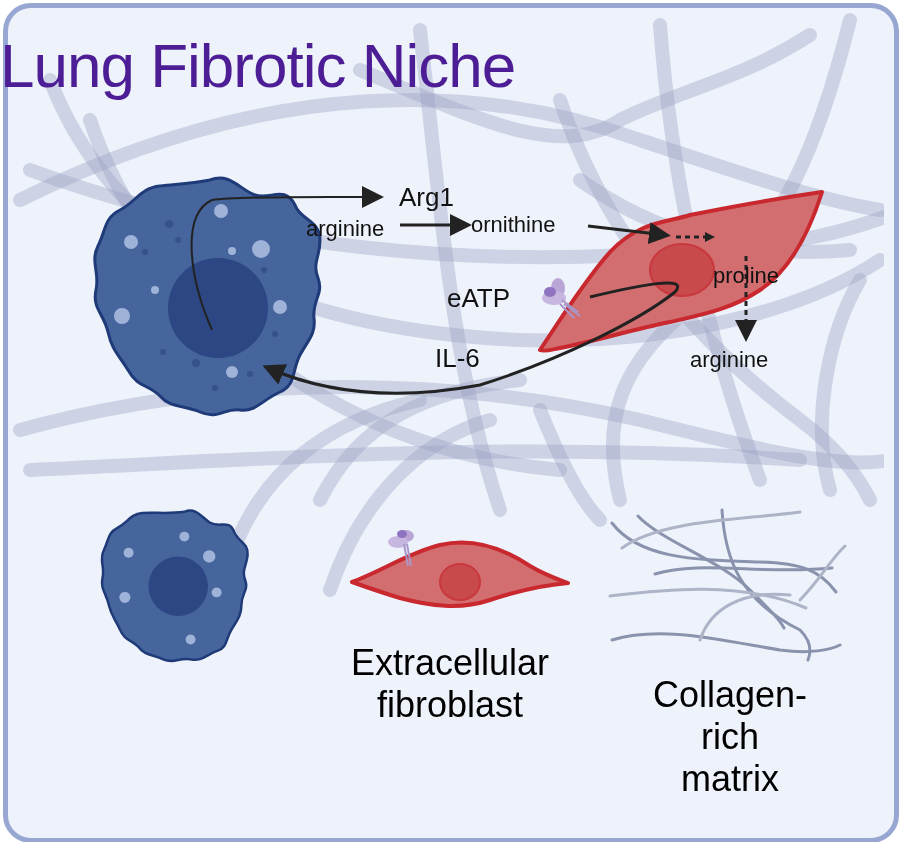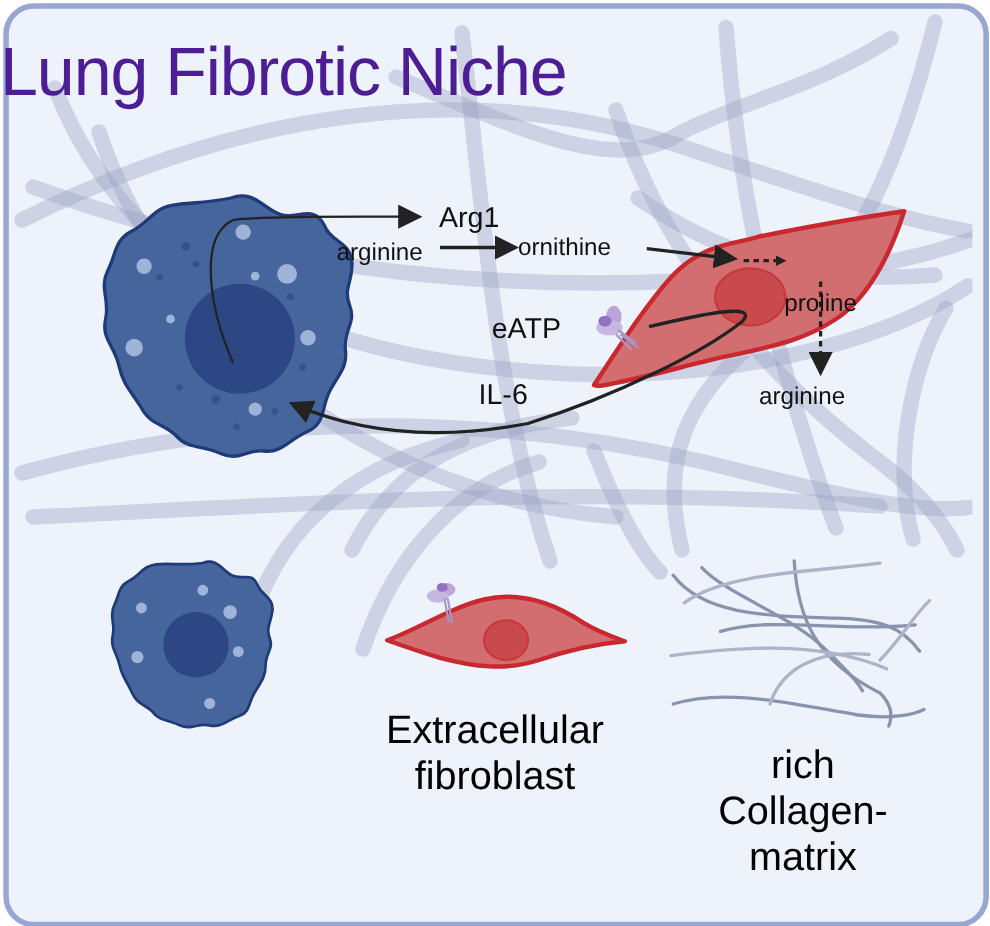--- a/index.html
+++ b/index.html
@@ -164,16 +164,16 @@
 <div class="lbl med" style="left:447px; top:283px;">eATP</div>
 <div class="lbl med" style="left:424px; top:343px;margin-left:11px;">IL-6</div>
 
 <div class="legend" style="left:40px; width:260px; top:686px;">
 </div>
 <div class="legend" style="left:320px; width:260px; top:642px;">
   <div>Extracellular</div>
   <div>fibroblast</div>
 </div>
 <div class="legend" style="left:610px; width:240px; top:674px;">
+  <div>Collagen-</div>
   <div>rich</div>
-  <div>Collagen-</div>
   <div>matrix</div>
 </div>
 
 </body></html>

